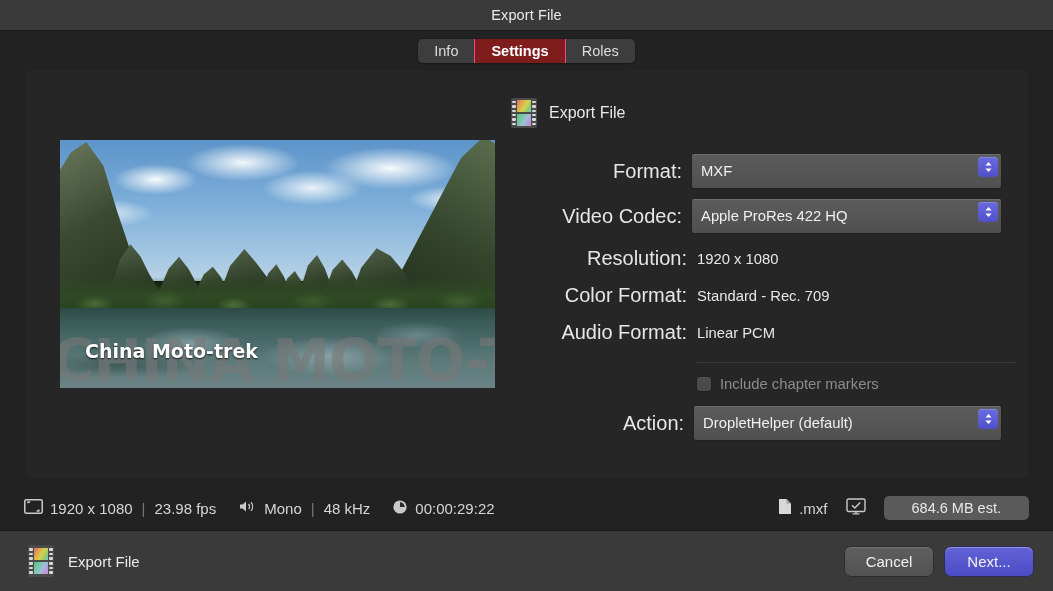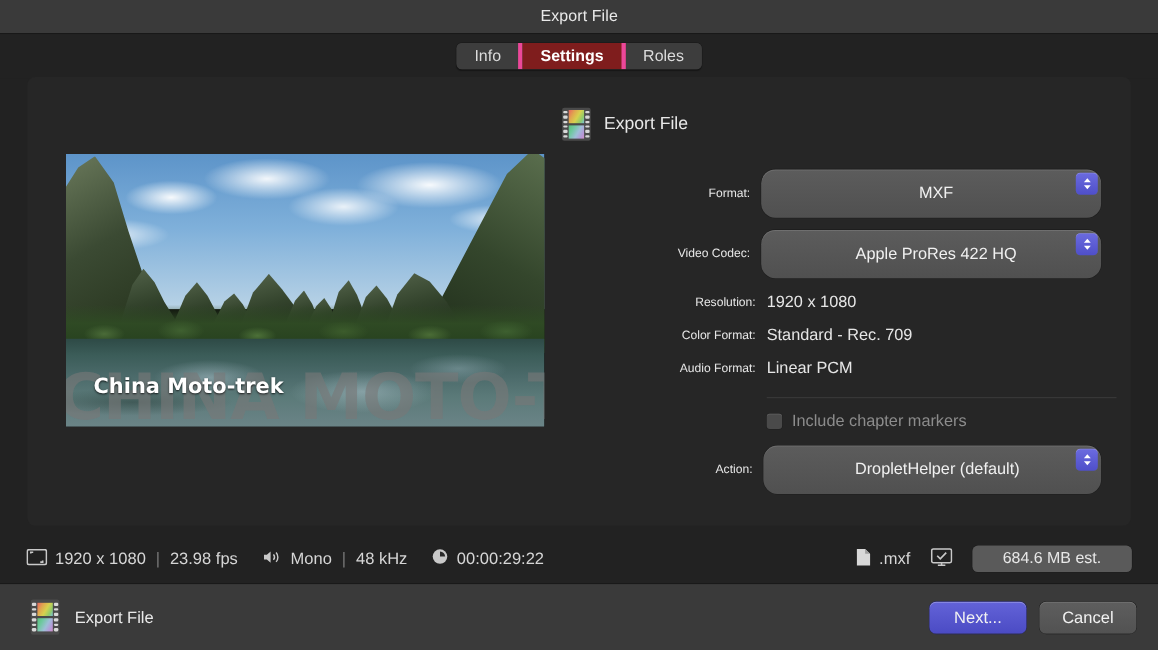--- a/index.html
+++ b/index.html
@@ -57,21 +57,21 @@
     height: 24px;
   }
   .seg {
     display: flex;
     align-items: center;
     justify-content: center;
     padding: 0 16px;
     font-size: 14.5px;
     color: #dcdcdc;
     background: #3d3d3d;
-    border-right: 4px solid #ec4899;
+    border-right: 1px solid #ec4899;
     cursor: default;
     user-select: none;
   }
   .seg:last-child { border-right: none; }
   .seg.active {
     background: #7f1d1d;
     color: #ffffff;
     font-weight: 600;
   }
 
@@ -185,33 +185,32 @@
     position: absolute; top: 6%; bottom: 6%; width: 16%;
     display: flex; flex-direction: column; justify-content: space-around;
   }
   .filmstrip .perf.l { left: 3%; }
   .filmstrip .perf.r { right: 3%; }
   .filmstrip .perf b { display: block; height: 9%; background: #d8d8d8; border-radius: 1px; }
 
   .row { display: flex; align-items: center; margin-bottom: 11px; }
   .row .lbl {
     width: 186px; text-align: right; padding-right: 10px;
-    font-size: 11px; color: #e6e6e6; white-space: nowrap;
+    font-size: 20px; color: #e6e6e6; white-space: nowrap;
   }
   .row .val { font-size: 14.8px; color: #e6e6e6; }
 
   .popup {
     position: relative;
-    width: 318px; height: 44px;
+    width: 318px; height: 34px;
     background: linear-gradient(#5c5c5c, #505050);
-    border-radius: 13px;
+    border-radius: 2px;
     box-shadow: 0 0 0 0.5px #1d1d1d, inset 0 1px 0 rgba(255,255,255,.12);
     display: flex; align-items: center;
     cursor: default;
-    justify-content: center;
   }
   .popup .ptext {
     padding-left: 9px; font-size: 14.8px; color: #f0f0f0;
     white-space: nowrap; overflow: hidden;
   }
   .stepper {
     position: absolute; right: 3px; top: 3px;
     width: 20px; height: 20px; border-radius: 4px;
     background: linear-gradient(#6b6bdf, #4f4fc9);
     box-shadow: inset 0 .5px 0 rgba(255,255,255,.35);
@@ -494,18 +493,18 @@
           <b></b>
           <b></b>
         </span>
       <span class="frames">
           <i class="f1"></i>
           <i class="f2"></i>
         </span>
     </span>
     <span class="bb-label">Export File</span>
     <div class="btn-row">
+      <button class="btn secondary">Cancel</button>
       <button class="btn primary">Next...</button>
-      <button class="btn secondary">Cancel</button>
     </div>
   </div>
 
 </div>
 
 </body></html>

